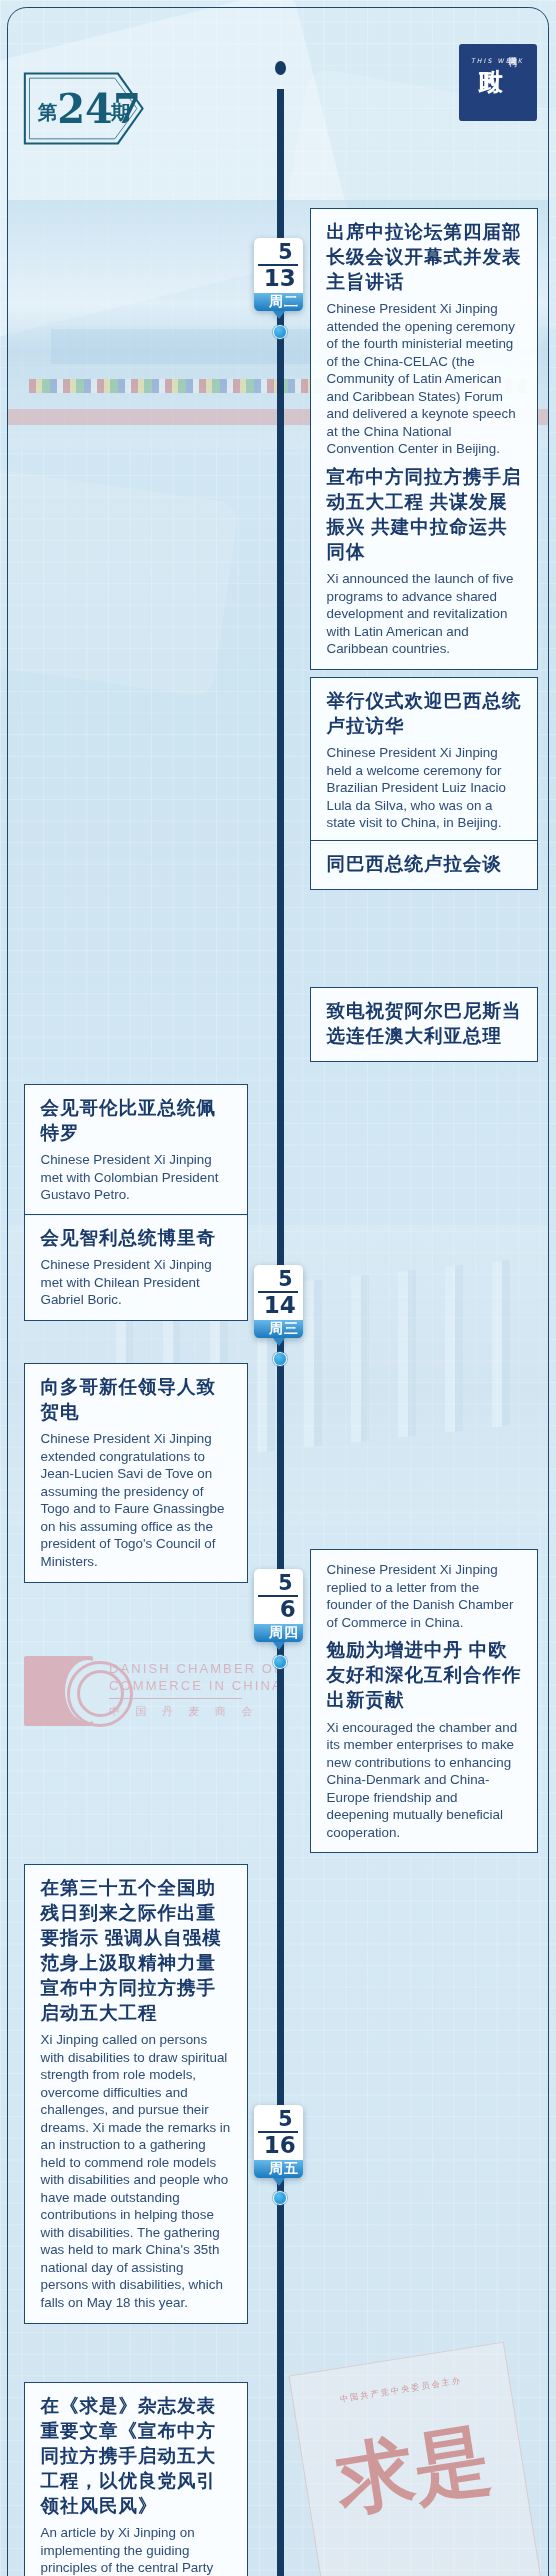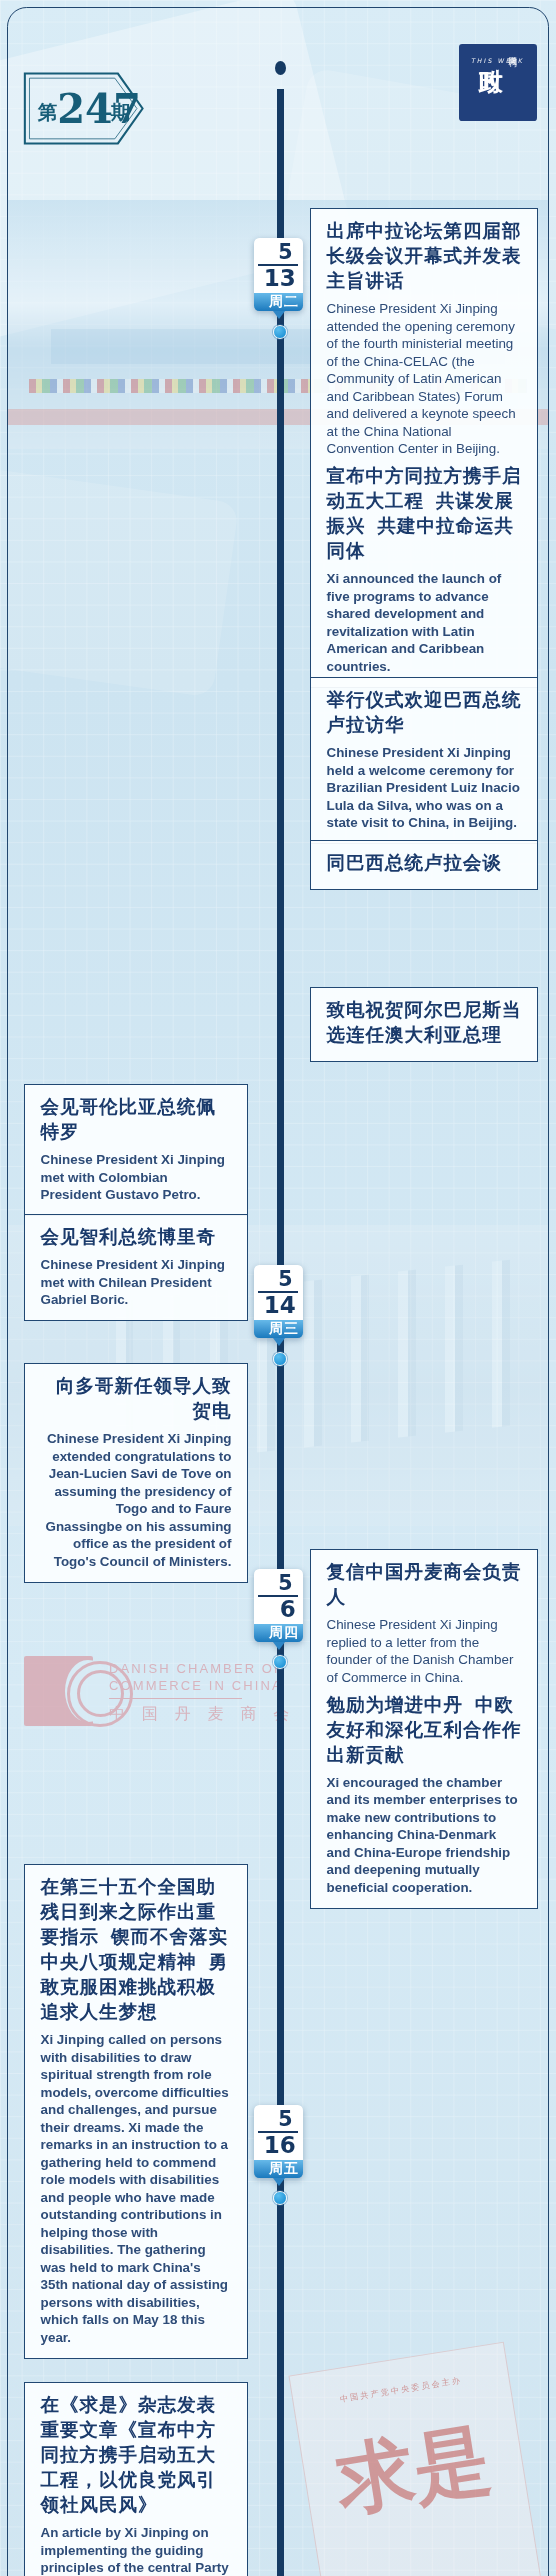--- a/index.html
+++ b/index.html
@@ -54,36 +54,36 @@
     transform:skewY(-6deg);}
 
   
   .danish{position:absolute;left:24px;top:1656px;width:222px;height:75px;opacity:.8;color:#d8a6b0;}
   .danish .mark{position:absolute;left:0;top:0;width:69px;height:70px;background:#d8a6b0;border-radius:2.1px;}
   .danish .mark .cut{position:absolute;right:-17.5px;top:4.1px;width:46px;height:62px;border-radius:50%;background:#d9ecf6;}
   .danish .mark .arc{position:absolute;border:3.6px solid #d8a6b0;border-radius:50%;background:transparent;}
   .danish .txt{position:absolute;left:85px;top:4.1px;font-family:"Liberation Sans",sans-serif;}
   .danish .l1{font-size:13px;line-height:17px;letter-spacing:2.1px;white-space:nowrap;}
   .danish .rule{width:133px;height:1px;background:#d8a6b0;margin:4.1px 0 5.2px;}
-  .danish .cnl{font-size:16px;letter-spacing:6.2px;white-space:nowrap;}
+  .danish .cnl{font-size:11px;letter-spacing:6.2px;white-space:nowrap;}
   .qiushi{position:absolute;left:309px;top:2357px;width:216px;height:278px;transform:rotate(-9deg);
     background:rgba(255,243,242,.55);border:1px solid rgba(200,90,80,.35);opacity:.6;}
   .qiushi .cap{text-align:center;color:#c2372e;font-size:8.2px;letter-spacing:2.1px;margin-top:25px;opacity:.8;}
   .qiushi .chars{text-align:center;color:#c2372e;font-family:"DejaVu Serif",serif;font-weight:bold;
     font-size:77px;line-height:88px;margin-top:31px;opacity:.75;}
 
   
   .event-box{position:absolute;background:rgba(251,254,255,.94);border:1px solid #214873;
     padding:11.3px 15.5px;box-sizing:border-box;}
   .event-box.left{left:24px;width:224px;}
   .event-box.right{left:310px;width:228px;}
-  .cn-title{font-family:Liberation Mono, monospace;font-weight:700;font-size:18.5px;line-height:25px;
+  .cn-title{font-family:Liberation Serif, serif;font-weight:700;font-size:18.5px;line-height:25px;
     color:#1a3a6b;letter-spacing:1px;margin:0 0 5.2px;}
   .en-text{font-family:"Liberation Sans",sans-serif;font-size:13.4px;line-height:17.5px;color:#2e4c78;margin:0 0 7.2px;}
-  .event-box :last-child{margin-bottom:0;font-weight:bold;}
+  .event-box :last-child{margin-bottom:0;}
 </style>
 </head>
 <body>
 
 <div id="canvas">
 
   <div class="grid"></div>
 
   <div class="decor" style="left:-62px;top:31px;width:392px;height:268px;transform:rotate(-14deg);"></div>
   <div class="decor" style="left:289px;top:93px;width:319px;height:216px;transform:rotate(10deg);opacity:.5;"></div>
@@ -176,32 +176,31 @@
         <p class="cn-title">致电祝贺阿尔巴尼斯当选连任澳大利亚总理</p>
       </div>
       <div class="event-box left" style="top: 1084px;">
         <p class="cn-title">会见哥伦比亚总统佩特罗</p>
         <p class="en-text">Chinese President Xi Jinping met with Colombian President Gustavo Petro.</p>
       </div>
       <div class="event-box left" style="top: 1214px;">
         <p class="cn-title">会见智利总统博里奇</p>
         <p class="en-text">Chinese President Xi Jinping met with Chilean President Gabriel Boric.</p>
       </div>
-      <div class="event-box left" style="top: 1363px; text-align: right;">
+      <div class="event-box left" style="top: 1363px;">
         <p class="cn-title">向多哥新任领导人致贺电</p>
         <p class="en-text">Chinese President Xi Jinping extended congratulations to Jean-Lucien Savi de Tove on assuming the presidency of Togo and to Faure Gnassingbe on his assuming office as the president of Togo's Council of Ministers.</p>
       </div>
       <div class="event-box right" style="top: 1549px;">
-        <p class="cn-title">复信中国丹麦商会负责人</p>
         <p class="en-text">Chinese President Xi Jinping replied to a letter from the founder of the Danish Chamber of Commerce in China.</p>
         <p class="cn-title">勉励为增进中丹 中欧友好和深化互利合作作出新贡献</p>
         <p class="en-text">Xi encouraged the chamber and its member enterprises to make new contributions to enhancing China-Denmark and China-Europe friendship and deepening mutually beneficial cooperation.</p>
       </div>
       <div class="event-box left" style="top: 1864px;">
-        <p class="cn-title">在第三十五个全国助残日到来之际作出重要指示 锲而不舍落实中央八项规定精神 勇敢克服困难挑战积极追求人生梦想</p>
+        <p class="cn-title">在第三十五个全国助残日到来之际作出重要指示 强调从自强模范身上汲取精神力量 宣布中方同拉方携手启动五大工程</p>
         <p class="en-text">Xi Jinping called on persons with disabilities to draw spiritual strength from role models, overcome difficulties and challenges, and pursue their dreams. Xi made the remarks in an instruction to a gathering held to commend role models with disabilities and people who have made outstanding contributions in helping those with disabilities. The gathering was held to mark China's 35th national day of assisting persons with disabilities, which falls on May 18 this year.</p>
       </div>
       <div class="event-box left" style="top: 2382px;">
         <p class="cn-title">在《求是》杂志发表重要文章《宣布中方同拉方携手启动五大工程，以优良党风引领社风民风》</p>
         <p class="en-text">An article by Xi Jinping on implementing the guiding principles of the central Party leadership's eight-point decision on improving work conduct was published in this year's 10th issue of the Qiushi Journal, a flagship magazine of the CPC Central Committee.</p>
       </div>
     </div>
 
   <div class="frame"></div>
 

